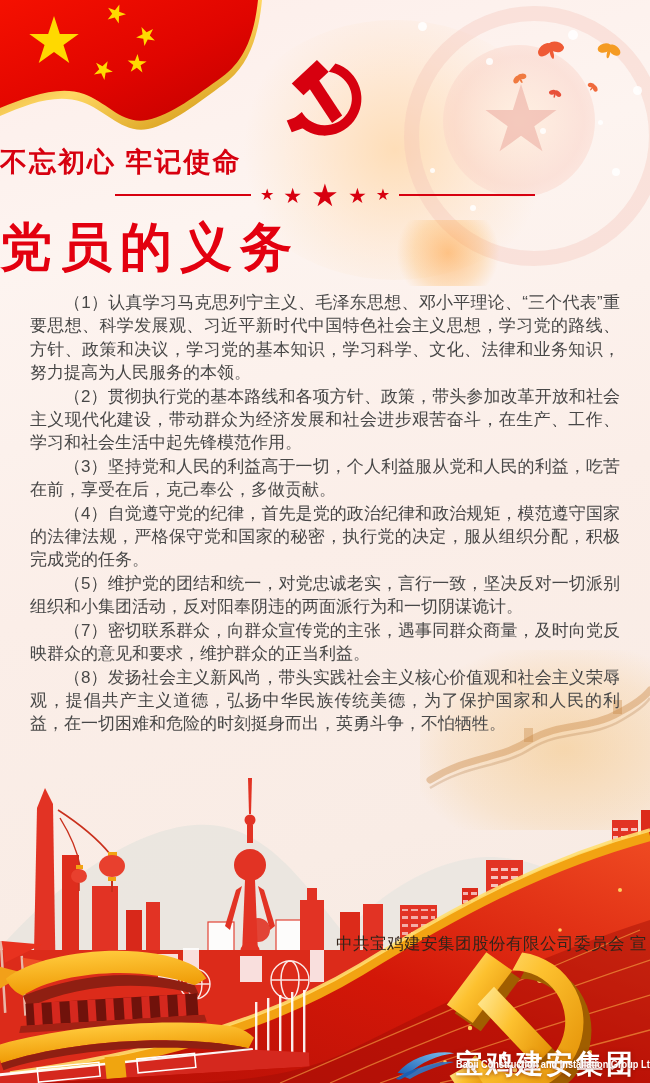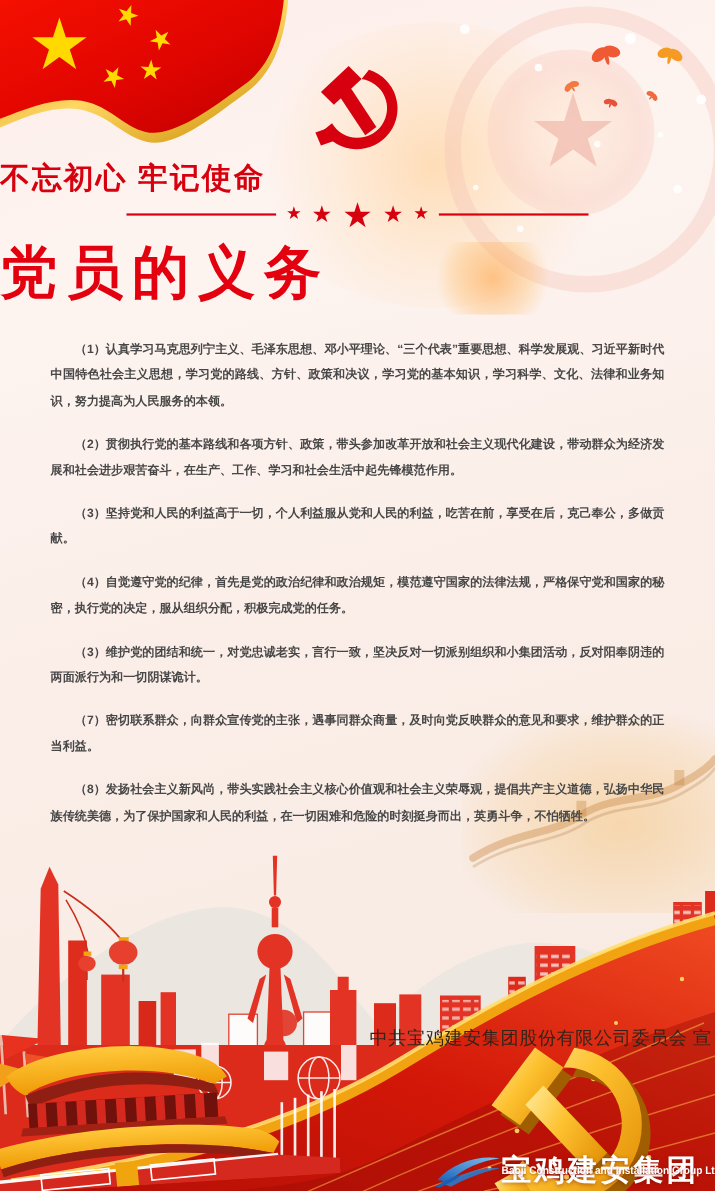--- a/index.html
+++ b/index.html
@@ -27,22 +27,22 @@
   .slogan{left:0;top:144px;width:100%;color:#d7000f;font-size:27px;font-weight:800;
     letter-spacing:2px;z-index:6;}
   .divider{left:0;top:182px;width:100%;display:flex;align-items:center;justify-content:center;gap:9px;z-index:6;height:26px;}
   .divider .line{width:136px;height:2.5px;background:#d7000f;}
   .divider .st{color:#d7000f;line-height:1;}
   .st.s1{font-size:16px;} .st.s2{font-size:21px;} .st.s3{font-size:31px;} .st.s4{font-size:21px;} .st.s5{font-size:16px;}
   .page-title{left:0;top:213px;width:100%;text-align:left;color:#e3000f;font-size:52px;font-weight:800;
     letter-spacing:8px;z-index:6;}
   
   .duties{left:30px;top:291px;width:590px;z-index:6;}
-  .duties p{margin:16px;font-size:11px;line-height:23.4px;color:#474747;text-align:justify;
-    text-indent:2em;font-weight:700;}
+  .duties p{margin:0;font-size:17px;line-height:23.4px;color:#474747;text-align:justify;
+    text-indent:2em;font-weight:400;}
   
   .scene-svg{left:0;top:770px;width:650px;height:313px;z-index:2;}
   .ribbon-svg{left:0;top:770px;width:650px;height:313px;z-index:3;}
   .emblem-gold{left:422px;top:940px;width:172px;height:160px;z-index:4;transform:rotate(-10deg);}
   .tiananmen{left:-2px;top:933px;width:312px;height:152px;z-index:5;transform:rotate(-3.5deg);transform-origin:8px 146px;}
   .publisher{left:336px;top:933px;z-index:6;color:#33241a;font-size:16.5px;font-weight:400;letter-spacing:.5px;white-space:nowrap;}
   .brand-cn{left:456px;top:1026px;z-index:7;color:#ffffff;font-size:27px;font-weight:700;letter-spacing:3px;
     white-space:nowrap;text-shadow:0 1px 4px rgba(110,20,0,.55);margin-top:20px;}
   .brand-en{left:456px;top:1059px;z-index:7;color:#ffffff;font-size:10px;font-weight:600;white-space:nowrap;
     transform:scaleX(.92);transform-origin:left top;text-shadow:0 1px 2px rgba(110,20,0,.5);}
@@ -146,21 +146,21 @@
     <span class="st s5">★</span>
     <span class="line"></span>
   </div>
   <div class="abs page-title">党员的义务</div>
 
   <div class="abs duties">
     <p>（1）认真学习马克思列宁主义、毛泽东思想、邓小平理论、“三个代表”重要思想、科学发展观、习近平新时代中国特色社会主义思想，学习党的路线、方针、政策和决议，学习党的基本知识，学习科学、文化、法律和业务知识，努力提高为人民服务的本领。</p>
     <p>（2）贯彻执行党的基本路线和各项方针、政策，带头参加改革开放和社会主义现代化建设，带动群众为经济发展和社会进步艰苦奋斗，在生产、工作、学习和社会生活中起先锋模范作用。</p>
     <p>（3）坚持党和人民的利益高于一切，个人利益服从党和人民的利益，吃苦在前，享受在后，克己奉公，多做贡献。</p>
     <p>（4）自觉遵守党的纪律，首先是党的政治纪律和政治规矩，模范遵守国家的法律法规，严格保守党和国家的秘密，执行党的决定，服从组织分配，积极完成党的任务。</p>
-    <p>（3）维护党的团结和统一，对党忠诚老实，言行一致，坚决反对一切派别组织和小集团活动，反对阳奉阴违的两面派行为和一切阴谋诡计。</p>
+    <p>（5）维护党的团结和统一，对党忠诚老实，言行一致，坚决反对一切派别组织和小集团活动，反对阳奉阴违的两面派行为和一切阴谋诡计。</p>
     <p>（7）密切联系群众，向群众宣传党的主张，遇事同群众商量，及时向党反映群众的意见和要求，维护群众的正当利益。</p>
     <p>（8）发扬社会主义新风尚，带头实践社会主义核心价值观和社会主义荣辱观，提倡共产主义道德，弘扬中华民族传统美德，为了保护国家和人民的利益，在一切困难和危险的时刻挺身而出，英勇斗争，不怕牺牲。</p>
   </div>
 
   <svg class="abs scene-svg" viewBox="0 0 650 313">
     <defs>
       <pattern id="winP" width="10" height="8" patternUnits="userSpaceOnUse">
         <rect x="1" y="2" width="7" height="3" fill="#ffffff"></rect>
       </pattern>
     </defs>

